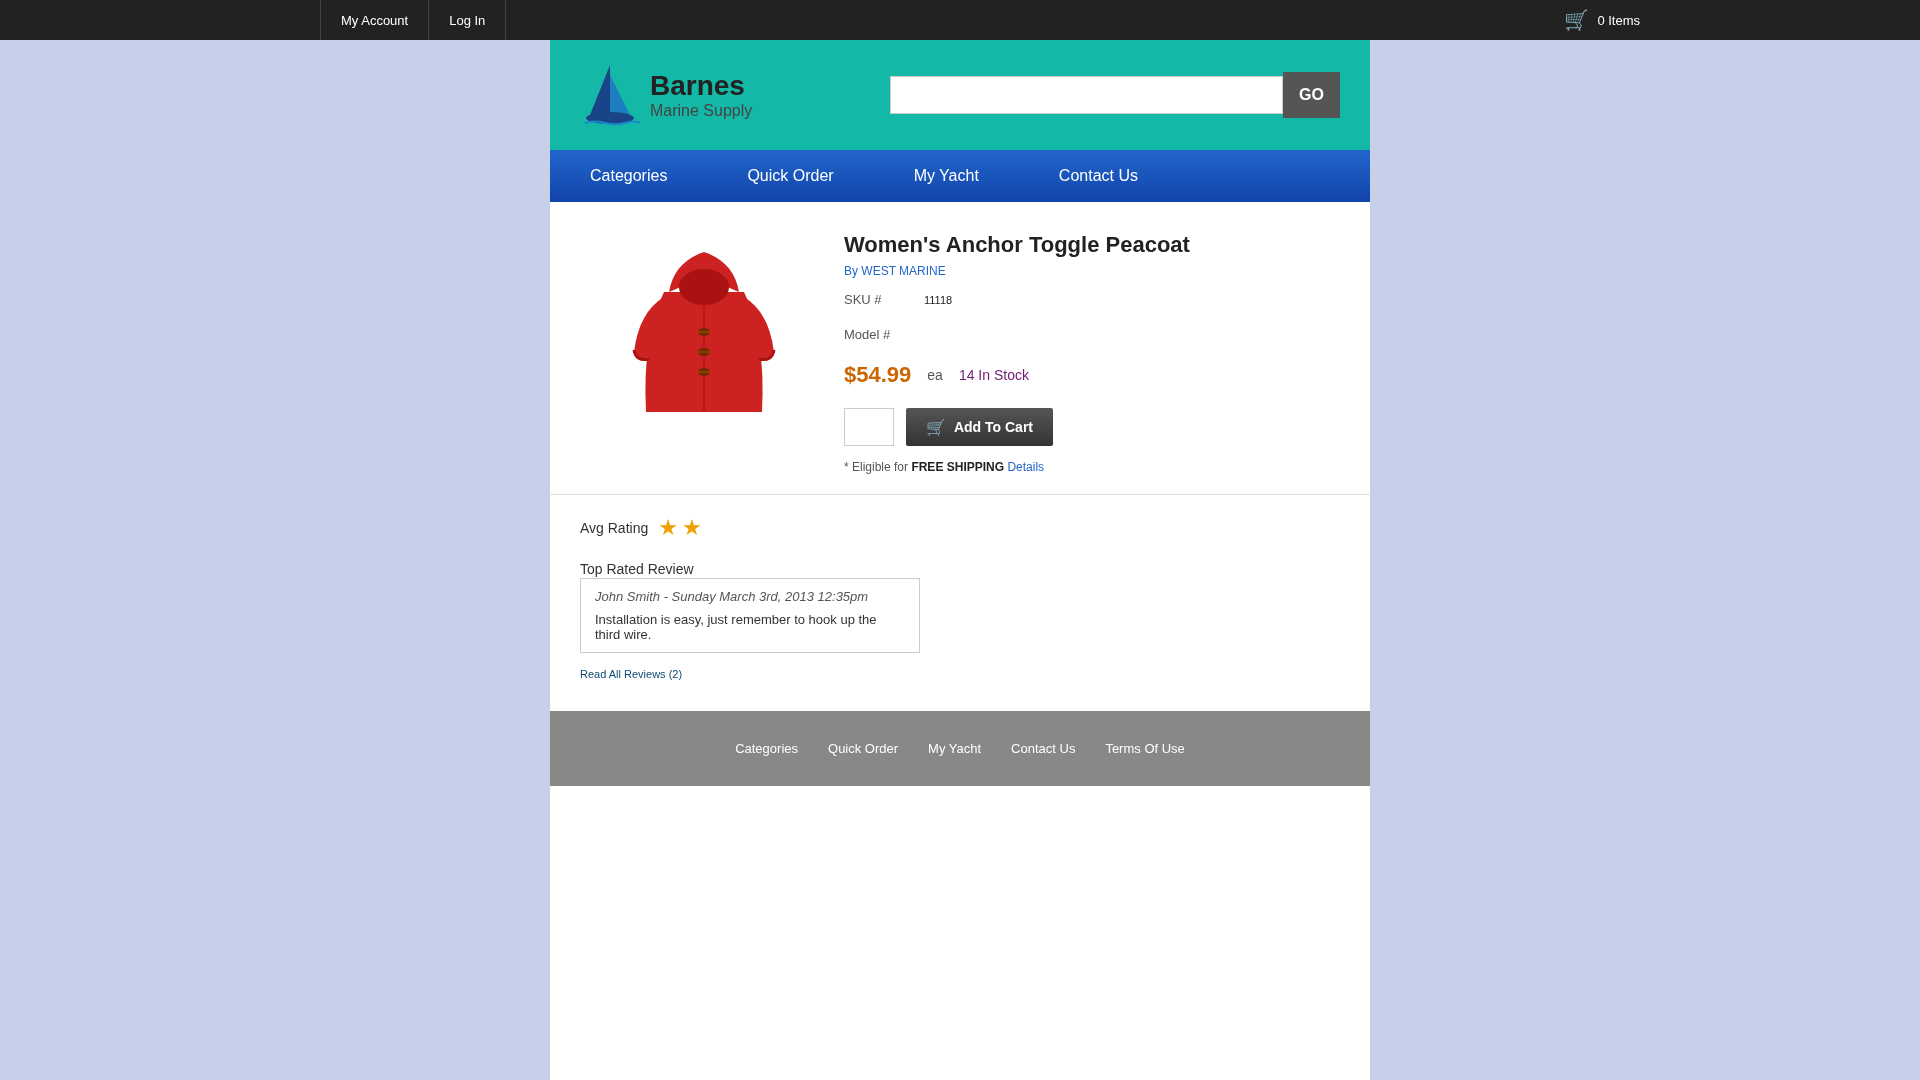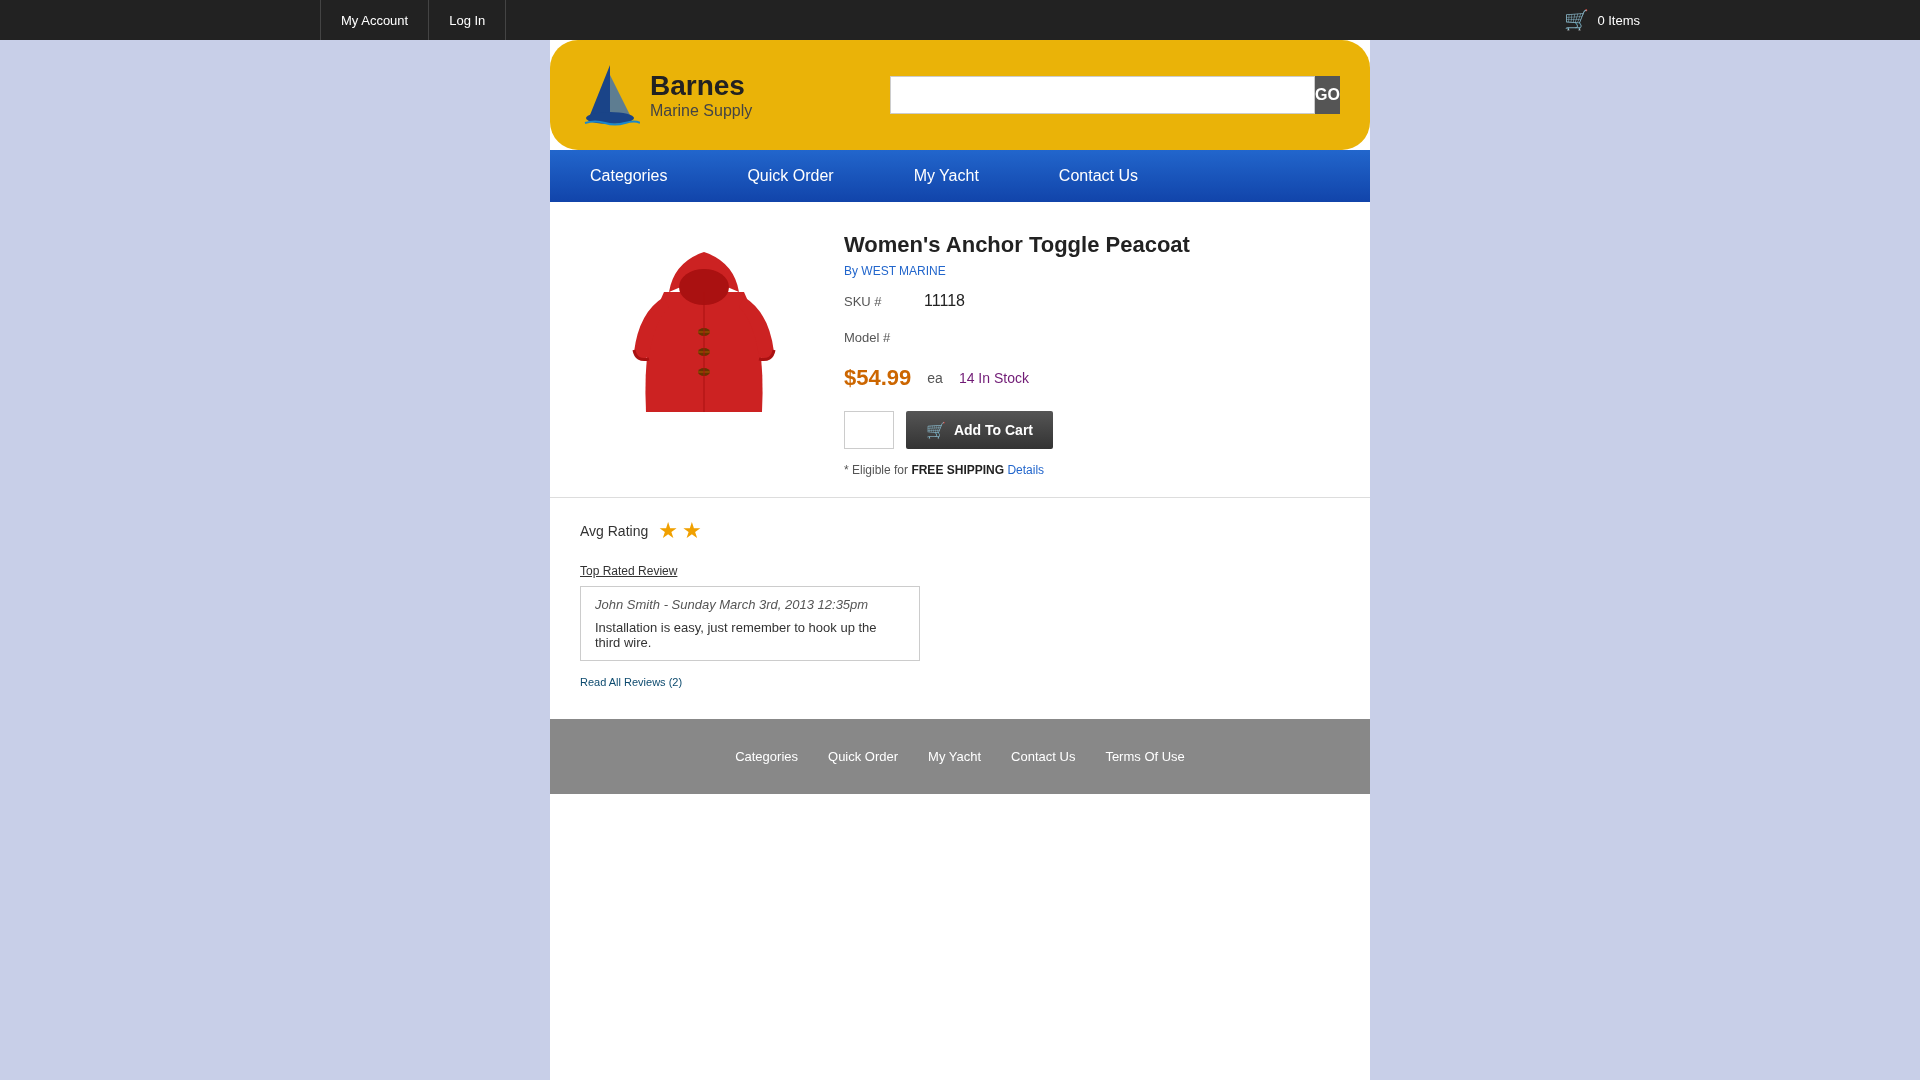--- a/index.html
+++ b/index.html
@@ -47,26 +47,25 @@
       font-size: 20px;
       color: #fff;
     }
     .cart-count {
       color: #fff;
       font-size: 13px;
     }
 
     
     .header {
-      background-color: #eab308;
+      background-color: #14b8a6;
       display: flex;
       align-items: center;
       padding: 20px 30px;
       gap: 30px;
-      border-radius: 28px;
     }
     .logo-area {
       display: flex;
       align-items: center;
       gap: 10px;
       min-width: 280px;
     }
     .logo-icon {
       width: 60px;
       height: 70px;
@@ -82,22 +81,22 @@
       height: 38px;
       border: 1px solid #ccc;
       padding: 0 8px;
       font-size: 14px;
       outline: none;
     }
     .search-button {
       background-color: #555;
       color: #fff;
       border: none;
-      height: 38px;
-      padding: 0 0;
+      height: 46px;
+      padding: 0 16px;
       font-size: 16px;
       font-weight: bold;
       cursor: pointer;
     }
 
     
     .nav-bar {
       background: linear-gradient(to bottom, #2266cc, #1144aa);
       display: flex;
       align-items: center;
@@ -147,21 +146,21 @@
       gap: 20px;
       margin-bottom: 20px;
     }
     .product-sku-label {
       color: #555;
       font-size: 13px;
       min-width: 60px;
     }
     .product-sku-value {
       color: #222;
-      font-size: 16px;
+      font-size: 11px;
     }
     .product-model-row {
       display: flex;
       align-items: center;
       gap: 20px;
       margin-bottom: 20px;
     }
     .product-price-row {
       display: flex;
       align-items: center;
@@ -240,25 +239,24 @@
     }
     .stars {
       display: flex;
       gap: 4px;
     }
     .star {
       color: #f0a000;
       font-size: 22px;
     }
     .top-rated-label {
-      font-size: 12px;
+      font-size: 14px;
       color: #333;
       font-weight: normal;
-      margin-bottom: 8px;
-      text-decoration: underline;
+      margin-bottom: 1px;
     }
     .review-box {
       border: 1px solid #ccc;
       padding: 10px 14px;
       margin-bottom: 12px;
       max-width: 340px;
     }
     .review-author {
       font-style: italic;
       color: #555;

